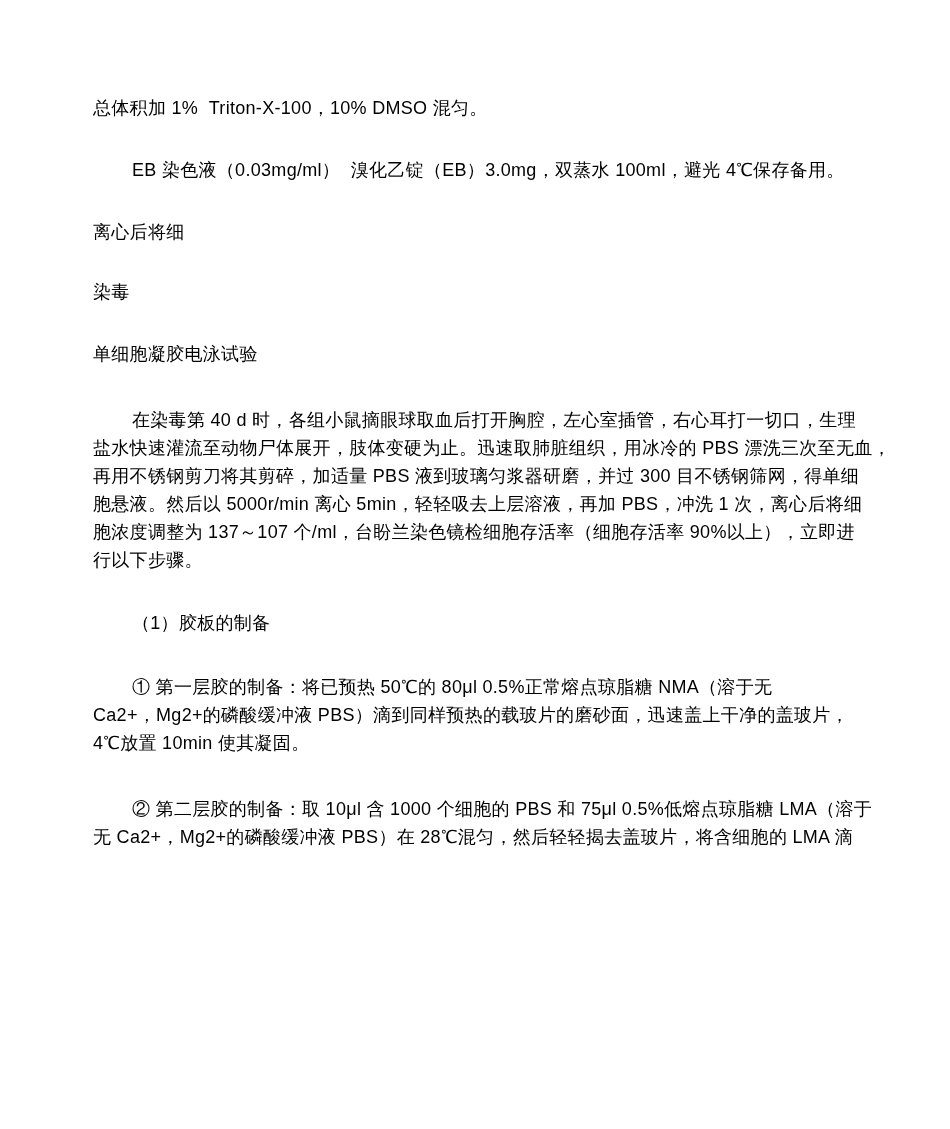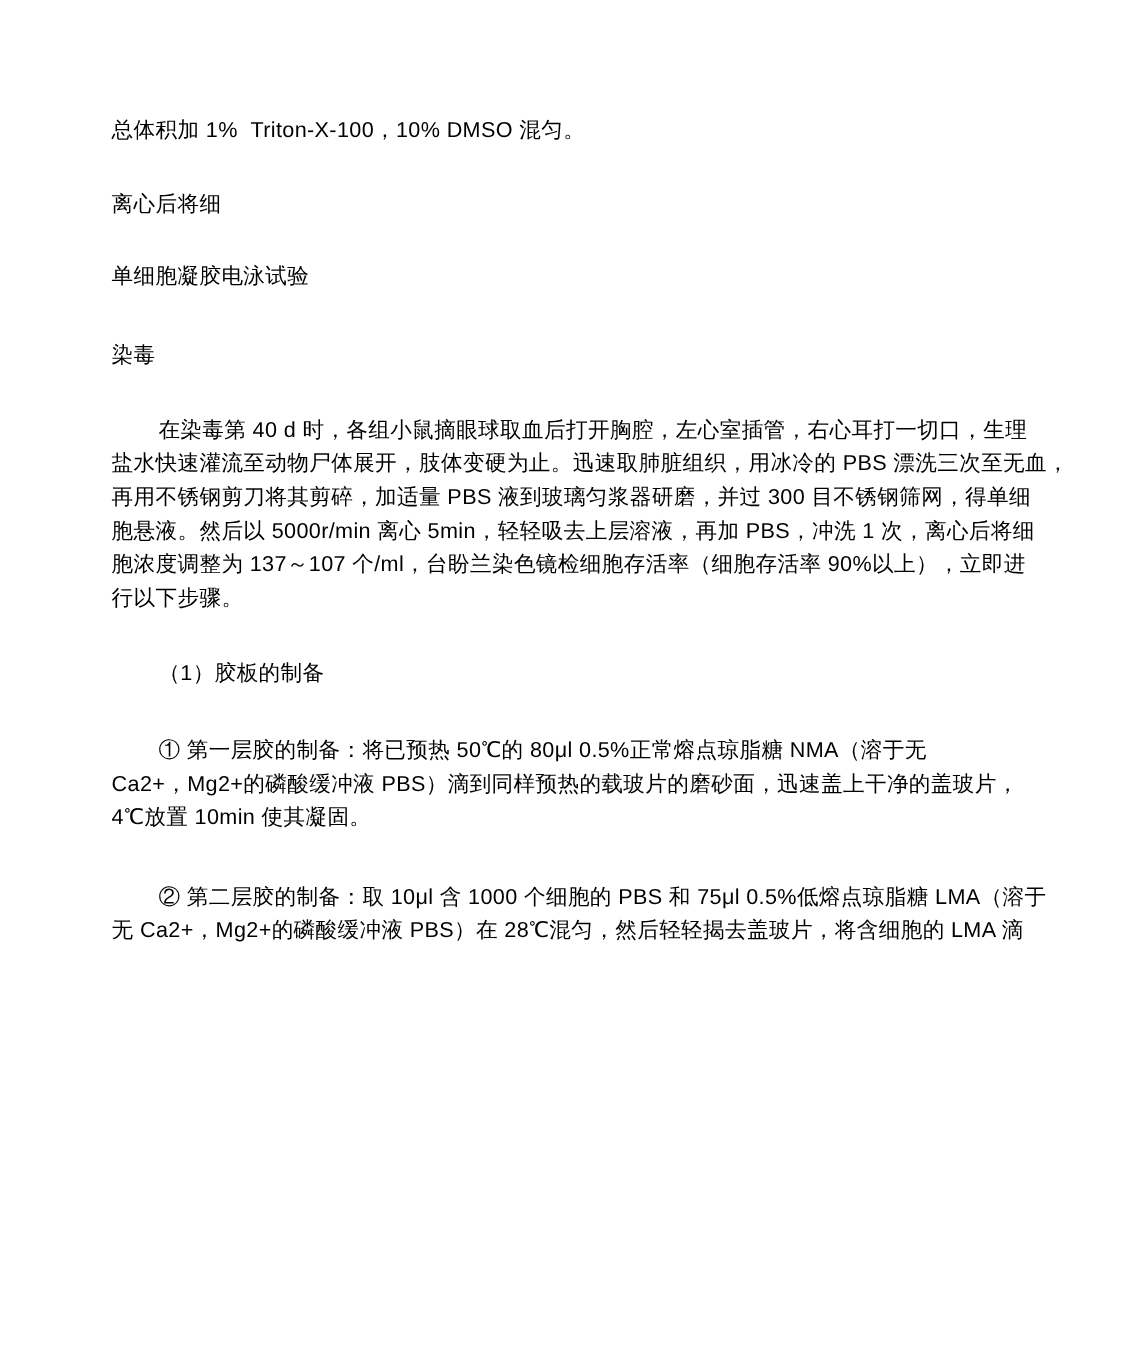--- a/index.html
+++ b/index.html
@@ -33,23 +33,24 @@
   .mb36 { margin-bottom: 36px; }
   .mb38 { margin-bottom: 38px; }
   .mb55 { margin-bottom: 55px; }   
   .last { margin-bottom: 0; }
 </style>
 </head>
 <body>
 
 <div class="page">
   <div class="para">总体积加 1%  Triton-X-100，10% DMSO 混匀。</div>
+  <div class="para indent">EB 染色液（0.03mg/ml）  溴化乙锭（EB）3.0mg，双蒸水 100ml，避光 4℃保存备用。</div>
   <div class="para mb32">离心后将细</div>
+  <div class="para">染毒</div>
   <div class="para mb38">单细胞凝胶电泳试验</div>
-  <div class="para">染毒</div>
   <div class="para indent mb35">在染毒第 40 d 时，各组小鼠摘眼球取血后打开胸腔，左心室插管，右心耳打一切口，生理
 盐水快速灌流至动物尸体展开，肢体变硬为止。迅速取肺脏组织，用冰冷的 PBS 漂洗三次至无血，
 再用不锈钢剪刀将其剪碎，加适量 PBS 液到玻璃匀浆器研磨，并过 300 目不锈钢筛网，得单细
 胞悬液。然后以 5000r/min 离心 5min，轻轻吸去上层溶液，再加 PBS，冲洗 1 次，离心后将细
 胞浓度调整为 137～107 个/ml，台盼兰染色镜检细胞存活率（细胞存活率 90%以上），立即进
 行以下步骤。</div>
   <div class="para indent mb36">（1）胶板的制备</div>
   <div class="para indent mb38">① 第一层胶的制备：将已预热 50℃的 80μl 0.5%正常熔点琼脂糖 NMA（溶于无
 Ca2+，Mg2+的磷酸缓冲液 PBS）滴到同样预热的载玻片的磨砂面，迅速盖上干净的盖玻片，
 4℃放置 10min 使其凝固。</div>

